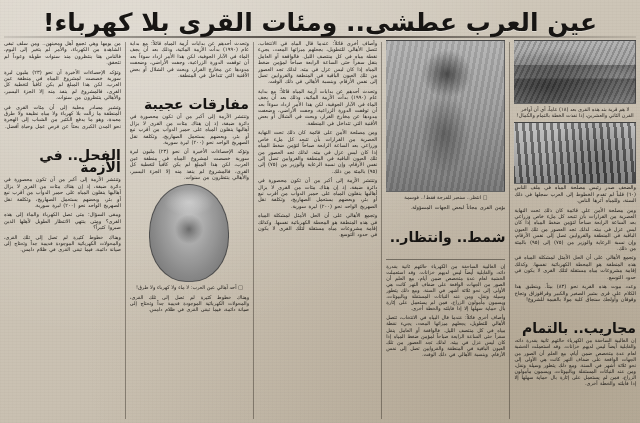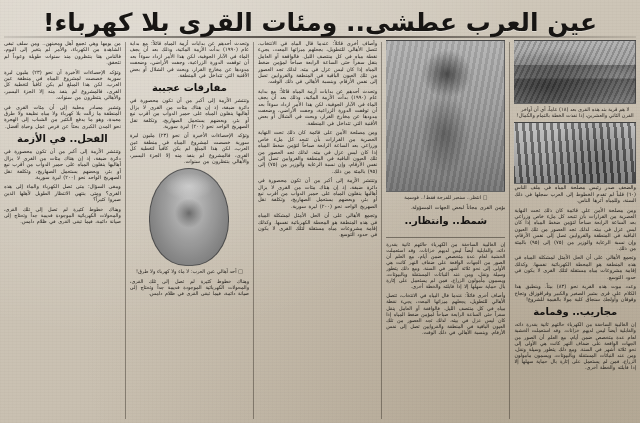--- a/index.html
+++ b/index.html
@@ -66,28 +66,28 @@
     direction:rtl;text-align:justify;
     font-size:5.1px;line-height:6.4px;
     color:#23201c;
     word-spacing:1px;
     margin:0 0 3px 0;
     text-justify:inter-word;
     hyphens:none;
   }
   .tx.dense{font-size:4.9px;line-height:6.1px;}
   .sub{
-    direction:rtl;text-align:center;
-    font-weight:bold;font-size:10px;line-height:12px;
-    color:#161412;margin:4px 0 3px 0;
+    direction:rtl;
+    font-weight:bold;font-size:14px;line-height:12px;
+    color:#161412;margin:20px 0 3px 0;
     letter-spacing:0;
   }
   .sub.dotline{
     border-bottom:1px solid rgba(40,35,30,.5);
-    padding-bottom:10px;
+    padding-bottom:16px;
   }
   .cap{
     direction:rtl;text-align:center;
     font-size:5.0px;line-height:6.2px;color:#2a2622;
     margin:2px 2px 4px 2px;
   }
 
   
   .photo{
     position:relative;width:100%;
@@ -157,21 +157,21 @@
   <div class="cols">
 
     <div class="col c1">
       <div class="photo ph-landscape"></div>
       <div class="cap">لا هم قرية بند هذه القرى بعد (١٨) عاماً، أي أن أواخر القرن الثاني والعشرين، إذا نفذت الخطة بالتمام والكمال!</div>
       <div class="photo ph-pipes"></div>
       <p class="tx">والضعف صدر رئيس مصلحة المياه في ملف الناس (٦٠) قلباً لم تقدم الخطوط إلى العرب سجلها في ذلك السنة، وللمياه أثرها الناس.</p>
       <p class="tx">ومن مصلحة الأمن على قائمة كان ذلك تحت النهاية العصرية من القرارات بأن تتبعد كل ملء خاص وزراعي بعد الساعة الرابعة صباحاً لتؤمن ضغط المياه إذا كان ليس عزل في بيته. لذلك تجد العصور من تلك العيون الباقية في المنطقة والقروايين تصل إلى نفس الأرقام، وإن نسبة الرعاية والوزير من (٧٥) إلى (٩٥) بالمئة من ذلك.</p>
       <p class="tx">وتجمع الأهالي على أن الحل الأمثل لمشكلة المياه في هذه المنطقة هو المحطة الكهربائية نفسها. وكذلك إقامة مشروعات مياه مستقلة لتلك القرى لا يكون في حدود التوسع.</p>
       <p class="tx">وعدد بيوت هذه القرية نحو (٨٣) بيتاً. وينطبق هذا الكلام على قرى بشير الصغير والكبير وقراقوزاق وتجاح وقوقان وأولجك سنجاق كلية مولا بالقيمة للشروع!</p>
-      <div class="sub">مجاريب.. وقمامة</div>
+      <div class="sub">مجاريب.. بالتمام</div>
       <p class="tx dense">إن الغالبية الساحقة من الكهرباء حالتهم ثانية بقدرة ذاته، والقابلية أيضاً ليس لديهم خزانات. وقد استعملت الخشبة لعام عدة متخصص ضمن أيام، مع العلم أن الصور من الجهات الواقعة على ضفاف النهر كانت هي الأولى إلى نحو ثلاثة أشهر في السنة. ومع ذلك يتطور وسيلة ونقل، ومن عند النباتات المستقلة وبالبيوتات، ويسمون مأمولون الزراع، فمن لم يستعمل على إثارة بال حماية سهلها إلا إذا قابلته والخطة أخرى.</p>
     </div>
 
     <div class="coldiv"></div>
 
     <div class="col c2">
       <div class="photo ph-boy"></div>
       <div class="cap">□ انتظر.. سنعبر للفرجة فقط!.. فوسمة</div>
       <p class="tx">يؤمن القرى مجاناً لبعض الجهات المسؤولة.</p>
       <div class="sub dotline">شمط.. وانتظار..</div>

